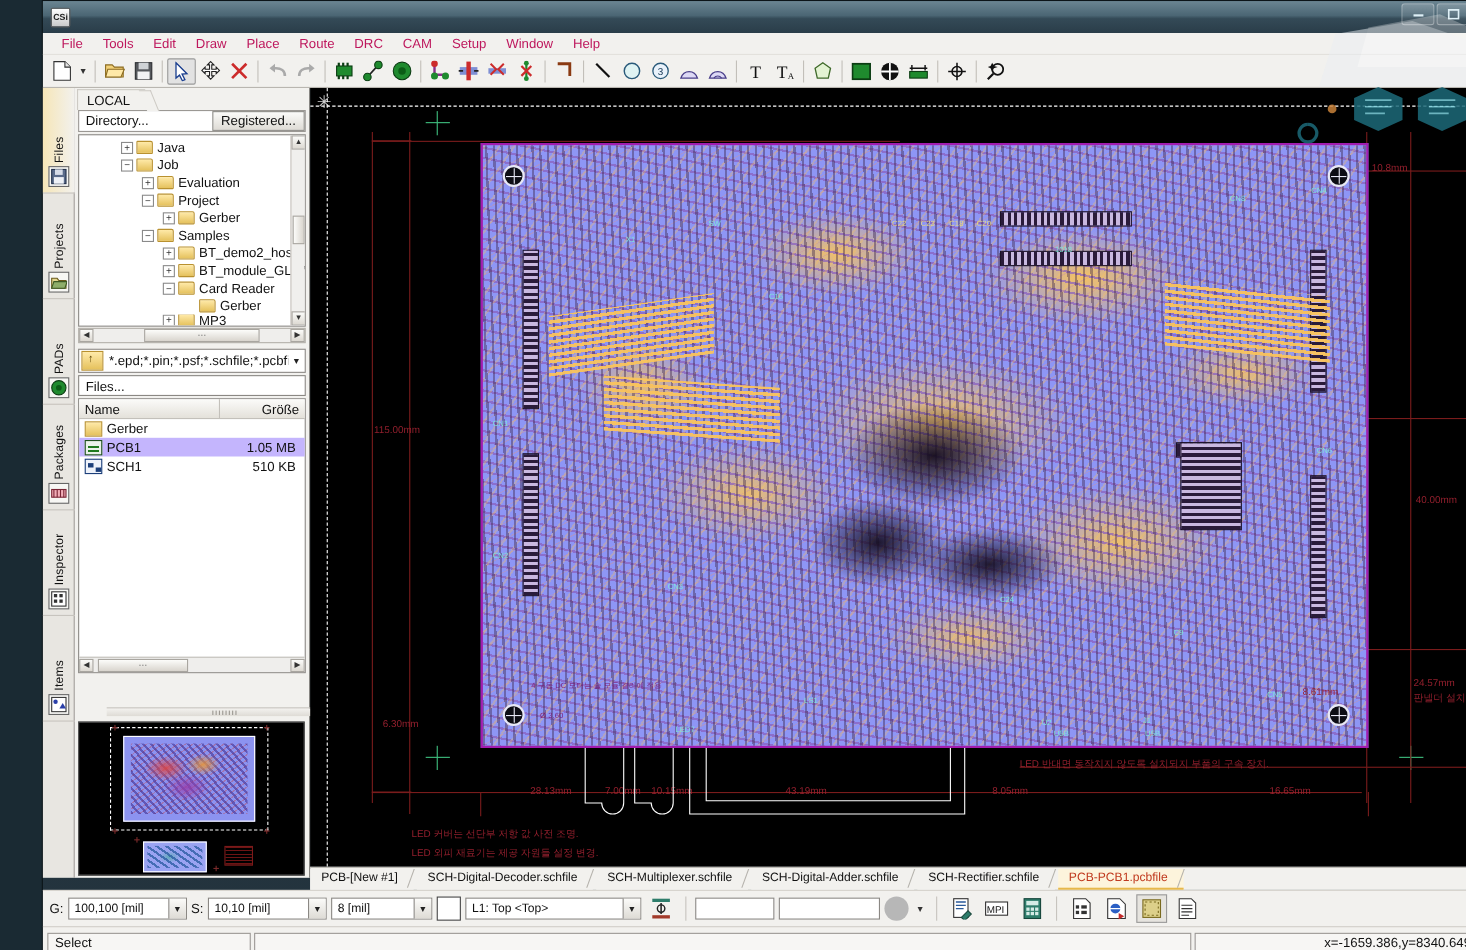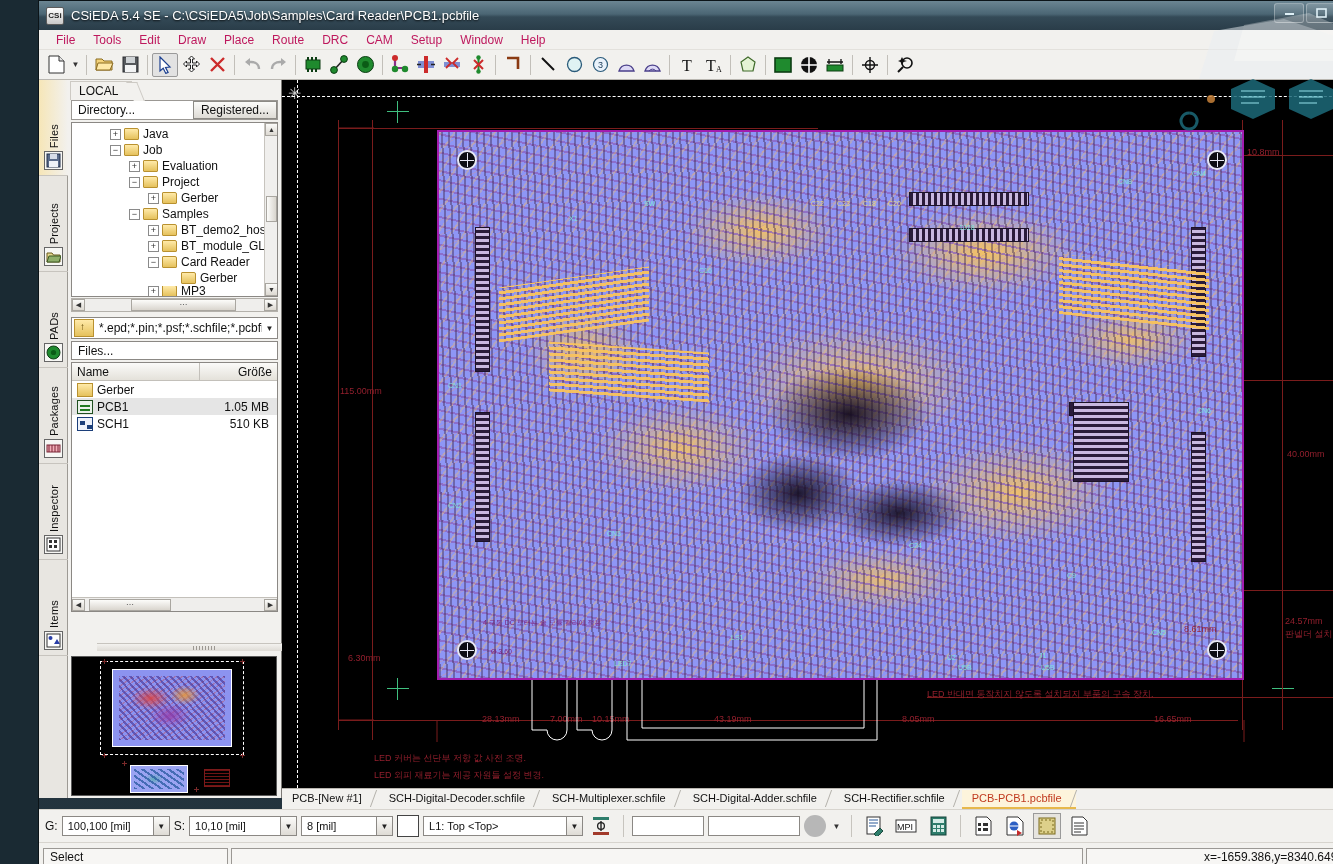--- a/index.html
+++ b/index.html
@@ -182,21 +182,21 @@
     margin: 2px 3px 0 3px; height: 250px; border: 1px solid #8b8884;
     background: #fff; position: relative;
   }
   .lhead { display: flex; height: 18px; border-bottom: 1px solid #c3c0ba; }
   .lhead div {
     background: linear-gradient(180deg,#fbfbf9,#e4e1da);
     border-right: 1px solid #c3c0ba; font-size: 12px; color: #111;
     padding: 2px 5px; display:flex; align-items:center;
   }
   .lrow { display: flex; height: 17px; align-items: center; font-size: 12px; color:#111; }
-  .lrow.alt { background: #e5e5e5; }
+  .lrow.alt { background: #c4b5fd; }
   .lico { width: 16px; height: 14px; margin: 0 4px 0 5px; flex:none; }
   .lico.folder { background: linear-gradient(180deg,#ffeaa9,#e5c15c); border: 1px solid #b9912f; }
   .lico.pcb { background: #eaf2ea; border: 1px solid #1f4f1f; position: relative; }
   .lico.pcb:after{content:'';position:absolute;left:2px;top:2px;right:2px;bottom:2px;background:
     repeating-linear-gradient(0deg,#1f7a1f 0 2px,#eaf2ea 2px 4px);}
   .lico.sch { background: #eef2fa; border: 1px solid #1c3f7a; position: relative;}
   .lico.sch:after{content:'';position:absolute;left:2px;top:3px;width:5px;height:4px;background:#1c3f7a;
     box-shadow: 7px 4px 0 0 #1c3f7a;}
   .lname { flex: 1; }
   .lsize { padding-right: 8px; }
@@ -381,21 +381,20 @@
 
   svg { display: block; }
 </style>
 </head>
 <body>
 
 <div id="app">
 
   <div class="titlebar">
     <div class="title-icon">CSi</div>
-    <div class="title-text">CSiEDA 5.4 SE - C:\CSiEDA5\Job\Samples\Card Reader\PCB1.pcbfile</div>
     <div class="win-btns">
       <div class="win-btn">
         <svg width="11" height="10" viewBox="0 0 11 10">
             <rect x="1" y="5" width="9" height="2" fill="#dff0f7"></rect>
           </svg>
       </div>
       <div class="win-btn">
         <svg width="11" height="10" viewBox="0 0 11 10">
             <rect x="1" y="1" width="9" height="8" fill="none" stroke="#dff0f7" stroke-width="1.6"></rect>
           </svg>

